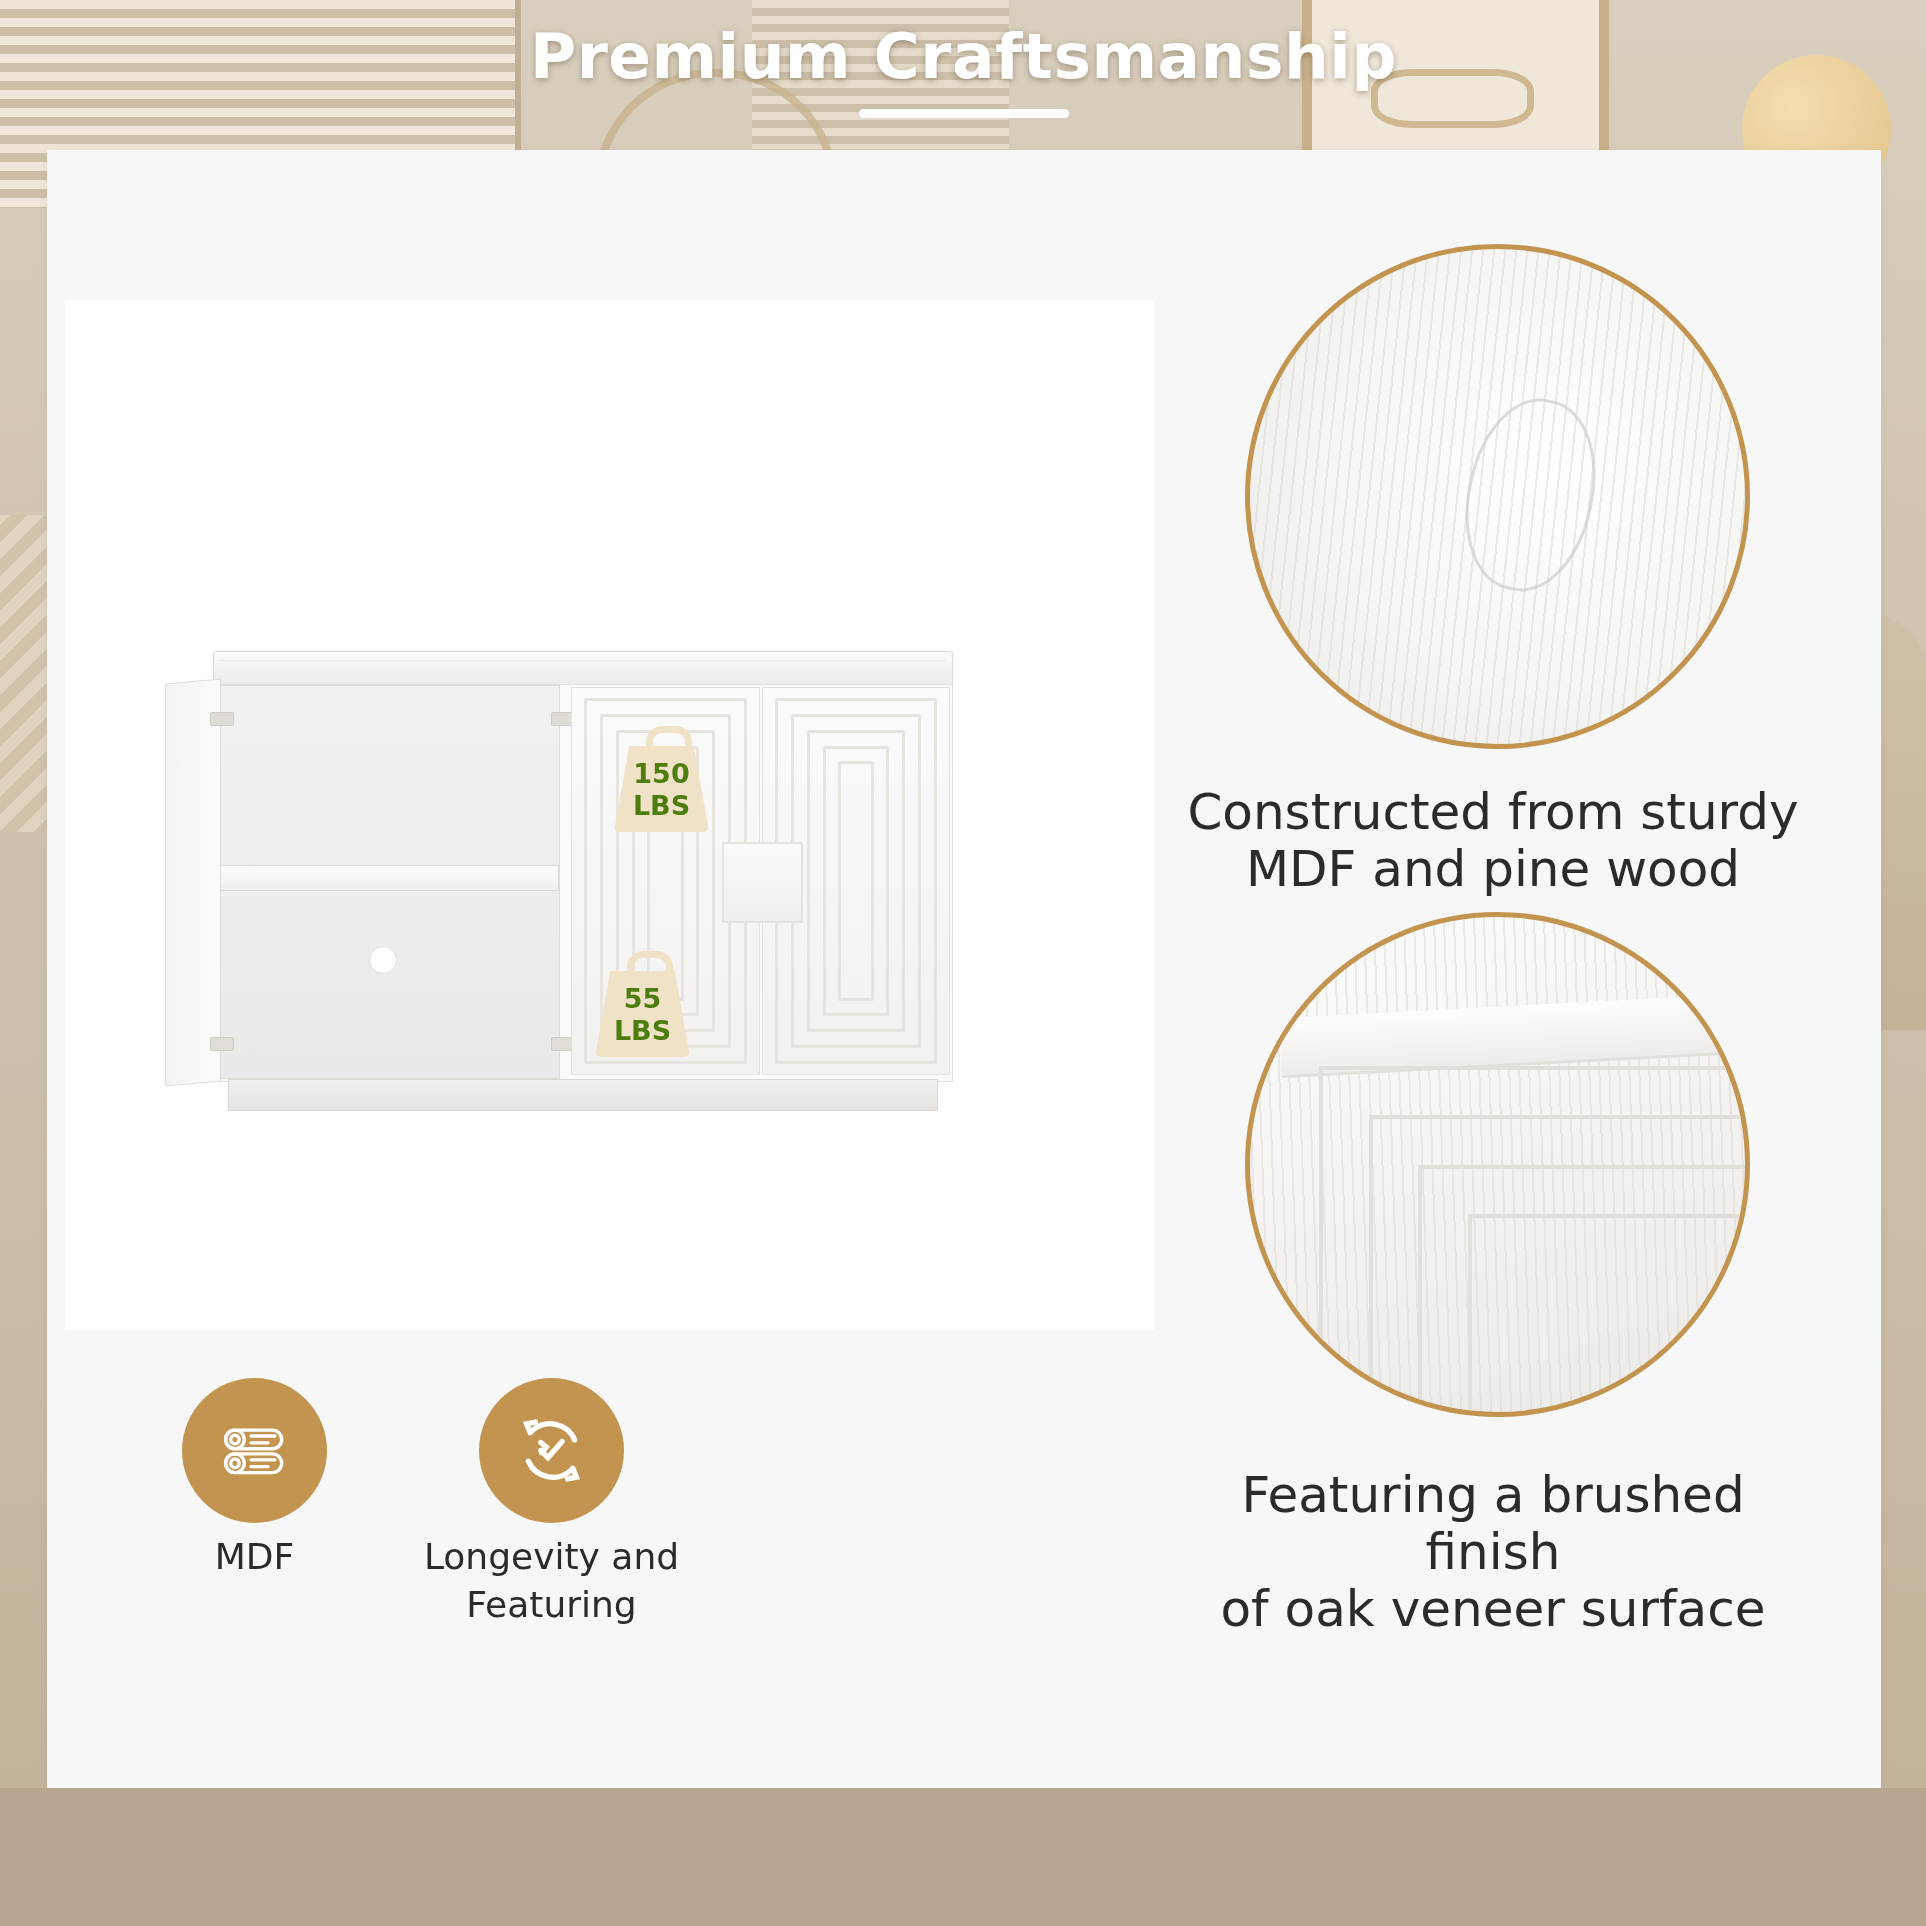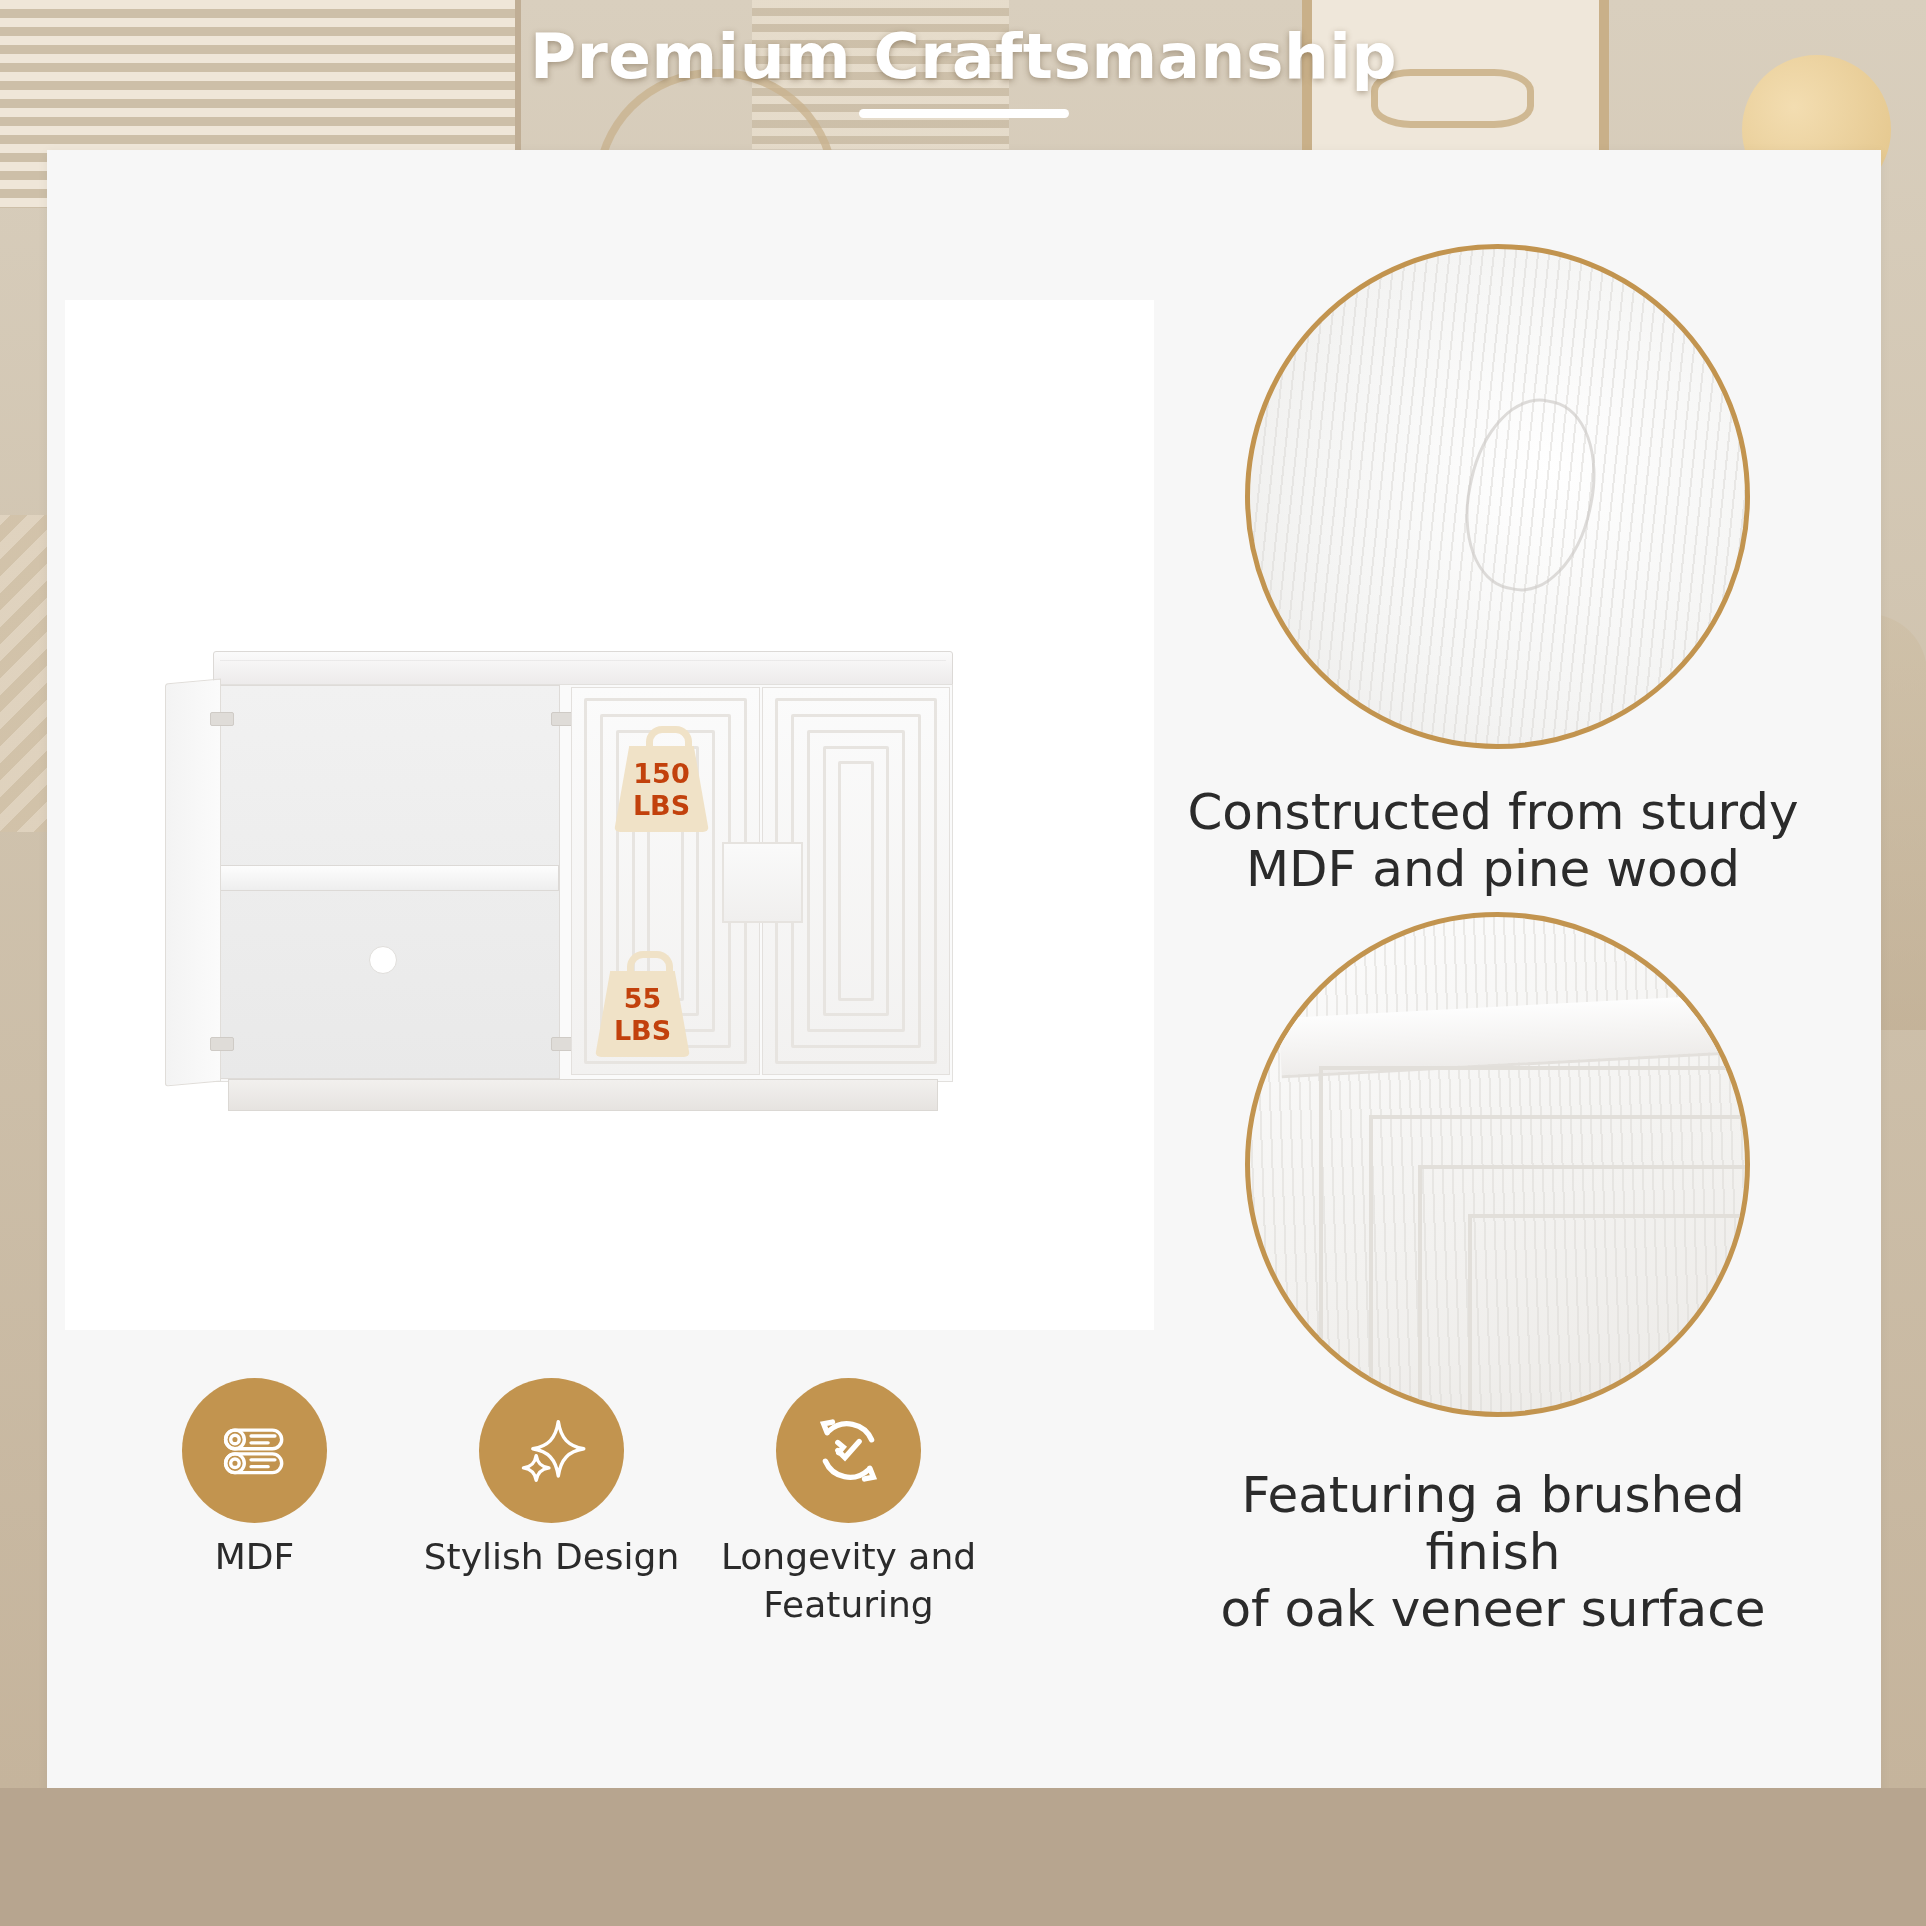--- a/index.html
+++ b/index.html
@@ -247,21 +247,21 @@
     width: 708px; height: 30px;
     background: linear-gradient(180deg,#f2f0ee,#e6e3e0);
     border: 1px solid #dbd8d4;
   }
 
   
   .weight-tag {
     position: absolute;
     width: 95px;
     text-align: center;
-    color: #c2410c;
+    color: #4d7c0f;
     font-weight: bold;
     font-size: 27px;
     line-height: 32px;
   }
   .weight-body {
     position: relative;
     background: #f0e2c7;
     border-radius: 10px 10px 6px 6px;
     padding: 12px 0 10px 0;
     clip-path: polygon(16% 0%, 84% 0%, 100% 100%, 0% 100%);
@@ -479,31 +479,20 @@
               <line x1="46" y1="33" x2="74" y2="33"></line>
               <line x1="46" y1="41" x2="66" y2="41"></line>
               <line x1="46" y1="61" x2="74" y2="61"></line>
               <line x1="46" y1="69" x2="66" y2="69"></line>
             </g>
           </svg>
         </div>
         <div class="feature-label">MDF</div>
       </div>
 
-      <div class="feature">
-        <div class="feature-circle">
-          <svg width="85" height="85" viewBox="0 0 100 100" aria-hidden="true">
-            <g fill="none" stroke="#ffffff" stroke-width="4" stroke-linejoin="round">
-              <path d="M58 16 C61 36 70 45 88 48 C70 51 61 60 58 80 C55 60 46 51 28 48 C46 45 55 36 58 16 Z"></path>
-              <path d="M32 56 C33.5 65 38 69 47 70.5 C38 72 33.5 76 32 85 C30.5 76 26 72 17 70.5 C26 69 30.5 65 32 56 Z"></path>
-            </g>
-          </svg>
-        </div>
-        <div class="feature-label">Stylish Design</div>
-      </div>
 
       <div class="feature">
         <div class="feature-circle">
           <svg width="89" height="89" viewBox="0 0 100 100" aria-hidden="true">
             <g fill="none" stroke="#ffffff" stroke-width="6" stroke-linecap="round">
               <path d="M76 38 A30 30 0 0 0 28 28"></path>
               <path d="M24 62 A30 30 0 0 0 72 72"></path>
               <polyline points="38 44 38 52 46 52" transform="rotate(-140 40 48)"></polyline>
             </g>
             <g fill="none" stroke="#ffffff" stroke-width="6" stroke-linecap="round">

